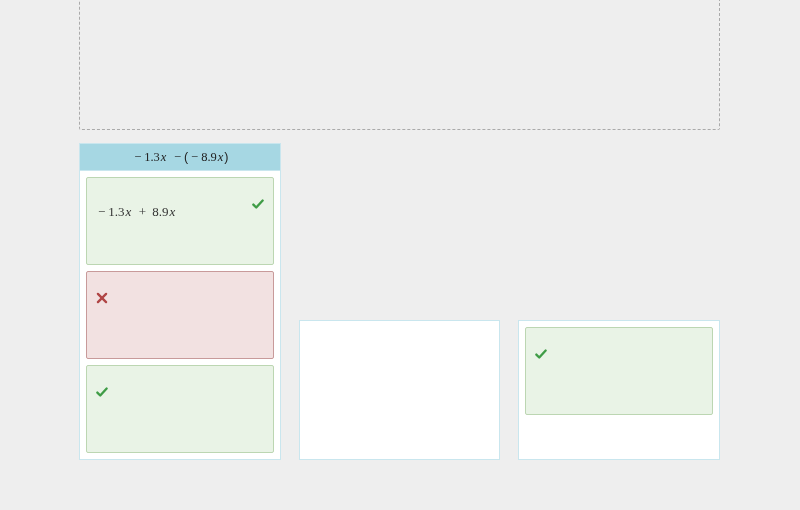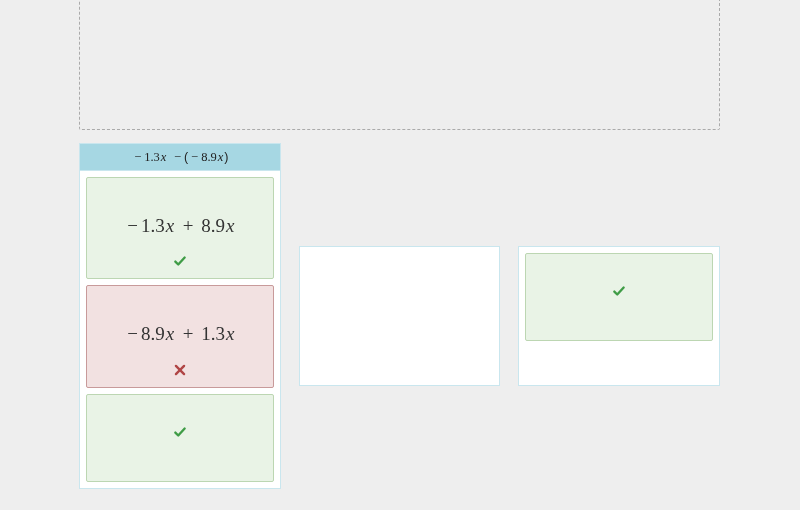--- a/index.html
+++ b/index.html
@@ -23,21 +23,21 @@
     border-radius: 2px;
     background: transparent;
   }
   .columns {
     position: absolute;
     left: 79px;
     top: 143px;
     width: 641px;
     display: flex;
     gap: 18px;
-    align-items: center;
+    align-items: flex-end;
   }
   .col {
     flex: 1;
     background: #fff;
     border: 1px solid #c9e6ee;
     display: flex;
     flex-direction: column;
     min-height: 140px;
   }
   .col-header {
@@ -50,26 +50,26 @@
   }
   .cards {
     padding: 6px;
     display: flex;
     flex-direction: column;
     gap: 6px;
   }
   .card {
     border: 1px solid;
     border-radius: 2px;
-    padding: 29px 8px 6px;
+    padding: 18px 8px 6px;
     text-align: center;
-    font-size: 19px;
+    font-size: 13px;
     min-height: 88px;
     display: flex;
-    flex-direction: column;
+    flex-direction: row;
     justify-content: space-between;
   }
   .card.correct {
     background: #e9f3e6;
     border-color: #bcd6b2;
   }
   .card.incorrect {
     background: #f2e1e1;
     border-color: #c89a9a;
   }
@@ -97,21 +97,20 @@
     <div class="col">
       <div class="col-header"><span class="mop">−</span><span class="mnum">1.3</span><span class="mi">x</span> <span class="mop">−</span>(<span class="mop">−</span><span class="mnum">8.9</span><span class="mi">x</span>)</div>
       <div class="cards">
         <div class="card correct">
           <div class="expr"><span class="mop">−</span><span class="mnum">1.3</span><span class="mi">x</span><span class="mop"> + </span><span class="mnum">8.9</span><span class="mi">x</span></div>
           <div class="status ok"><svg class="icon" viewBox="0 0 24 24" fill="none" stroke="#3f9c46" stroke-width="4" stroke-linecap="round" stroke-linejoin="round">
               <polyline points="4 13 9 18 20 6"></polyline>
             </svg></div>
         </div>
         <div class="card incorrect">
-          <div class="expr"><span class="mop">−</span><span class="mnum">8.9</span><span class="mi">x</span><span class="mop"> + </span><span class="mnum">1.3</span><span class="mi">x</span></div>
           <div class="status bad"><svg class="icon" viewBox="0 0 24 24" fill="none" stroke="#b04545" stroke-width="4" stroke-linecap="round">
               <line x1="5" y1="5" x2="19" y2="19"></line>
               <line x1="19" y1="5" x2="5" y2="19"></line>
             </svg></div>
         </div>
         <div class="card correct">
           <div class="status ok"><svg class="icon" viewBox="0 0 24 24" fill="none" stroke="#3f9c46" stroke-width="4" stroke-linecap="round" stroke-linejoin="round">
               <polyline points="4 13 9 18 20 6"></polyline>
             </svg></div>
         </div>

